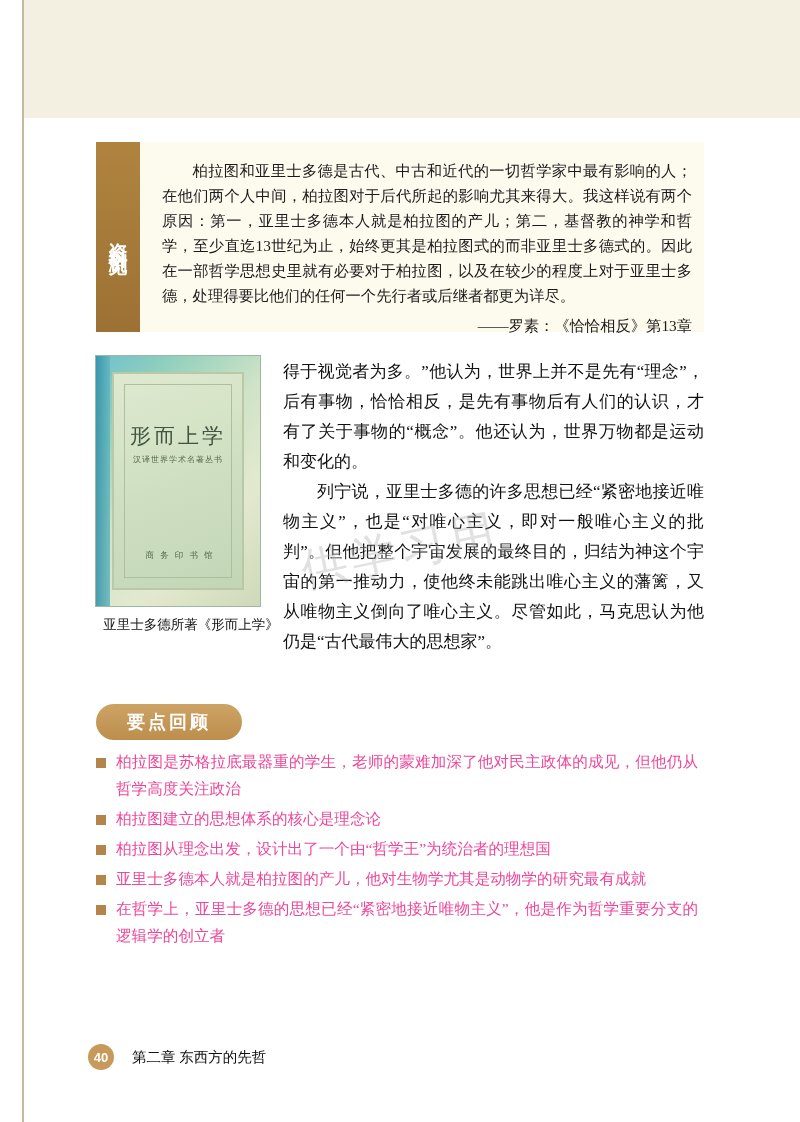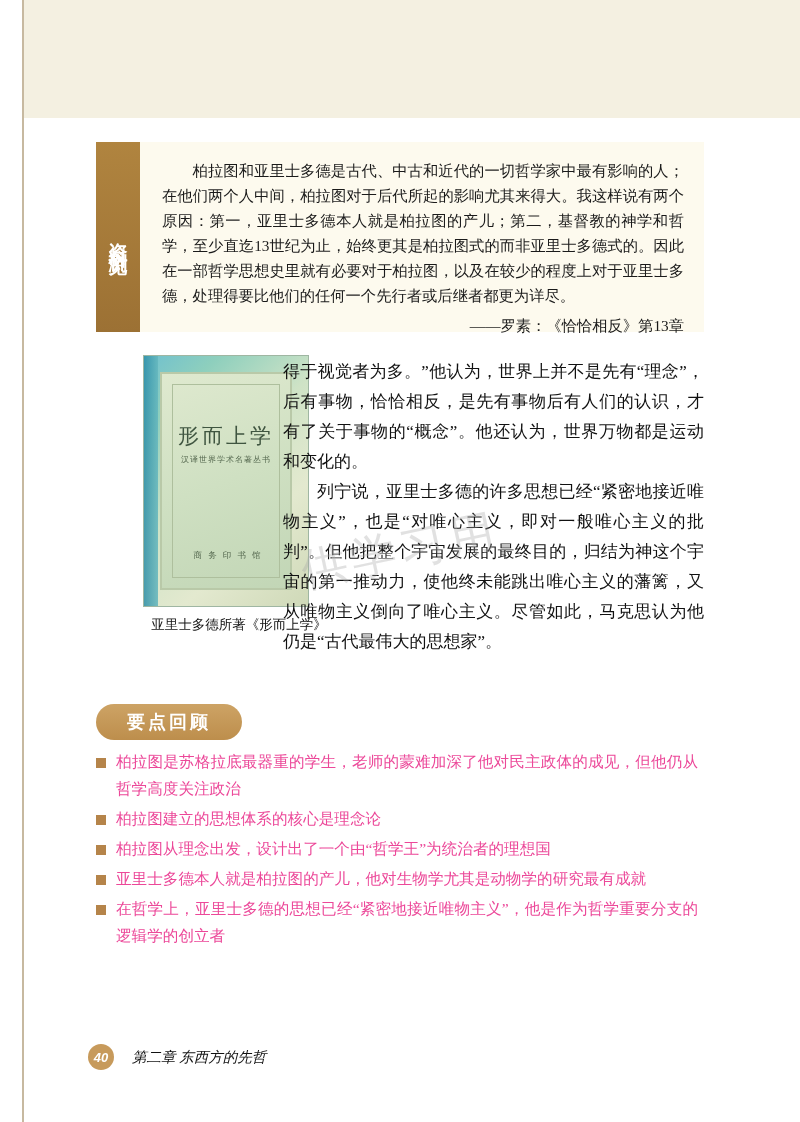--- a/index.html
+++ b/index.html
@@ -60,21 +60,21 @@
   }
   .source-tab span {
     writing-mode: vertical-rl;
     font-size: 19px;
     letter-spacing: 5px;
     font-family: "Liberation Sans", sans-serif;
     font-weight: bold;
   }
   .source-body {
     flex: 1;
-    padding: 16px 20px 10px 22px;
+    padding: 16px 12px 10px 22px;
     box-sizing: border-box;
   }
   .source-text {
     font-size: 15.3px;
     line-height: 25px;
     color: #1a1a1a;
     text-align: justify;
     text-indent: 2em;
     font-family: "Liberation Serif", serif;
   }
@@ -84,21 +84,20 @@
     text-align: right;
     color: #1a1a1a;
   }
 
   
   .figure {
     position: absolute;
     left: 95px;
     top: 355px;
     width: 192px;
-    margin-left: 48px;
   }
   .figure-img {
     width: 166px;
     height: 252px;
     position: relative;
     background: linear-gradient(135deg,#6fc0cf 0%, #8ecfbd 18%, #cfe3c6 45%, #e3e9cf 70%, #cfd9b8 100%);
     overflow: hidden;
     border: 1px solid #9fb6a2;
     box-sizing: border-box;
   }
@@ -244,21 +243,20 @@
     font-family: "Liberation Serif", serif;
   }
 
   
   .footer {
     position: absolute;
     left: 88px;
     top: 1044px;
     display: flex;
     align-items: center;
-    font-style: italic;
   }
   .page-num {
     width: 26px;
     height: 26px;
     border-radius: 50%;
     background: #c79a5b;
     color: #fff;
     font-size: 13px;
     font-family: "Liberation Sans", sans-serif;
     font-weight: bold;

